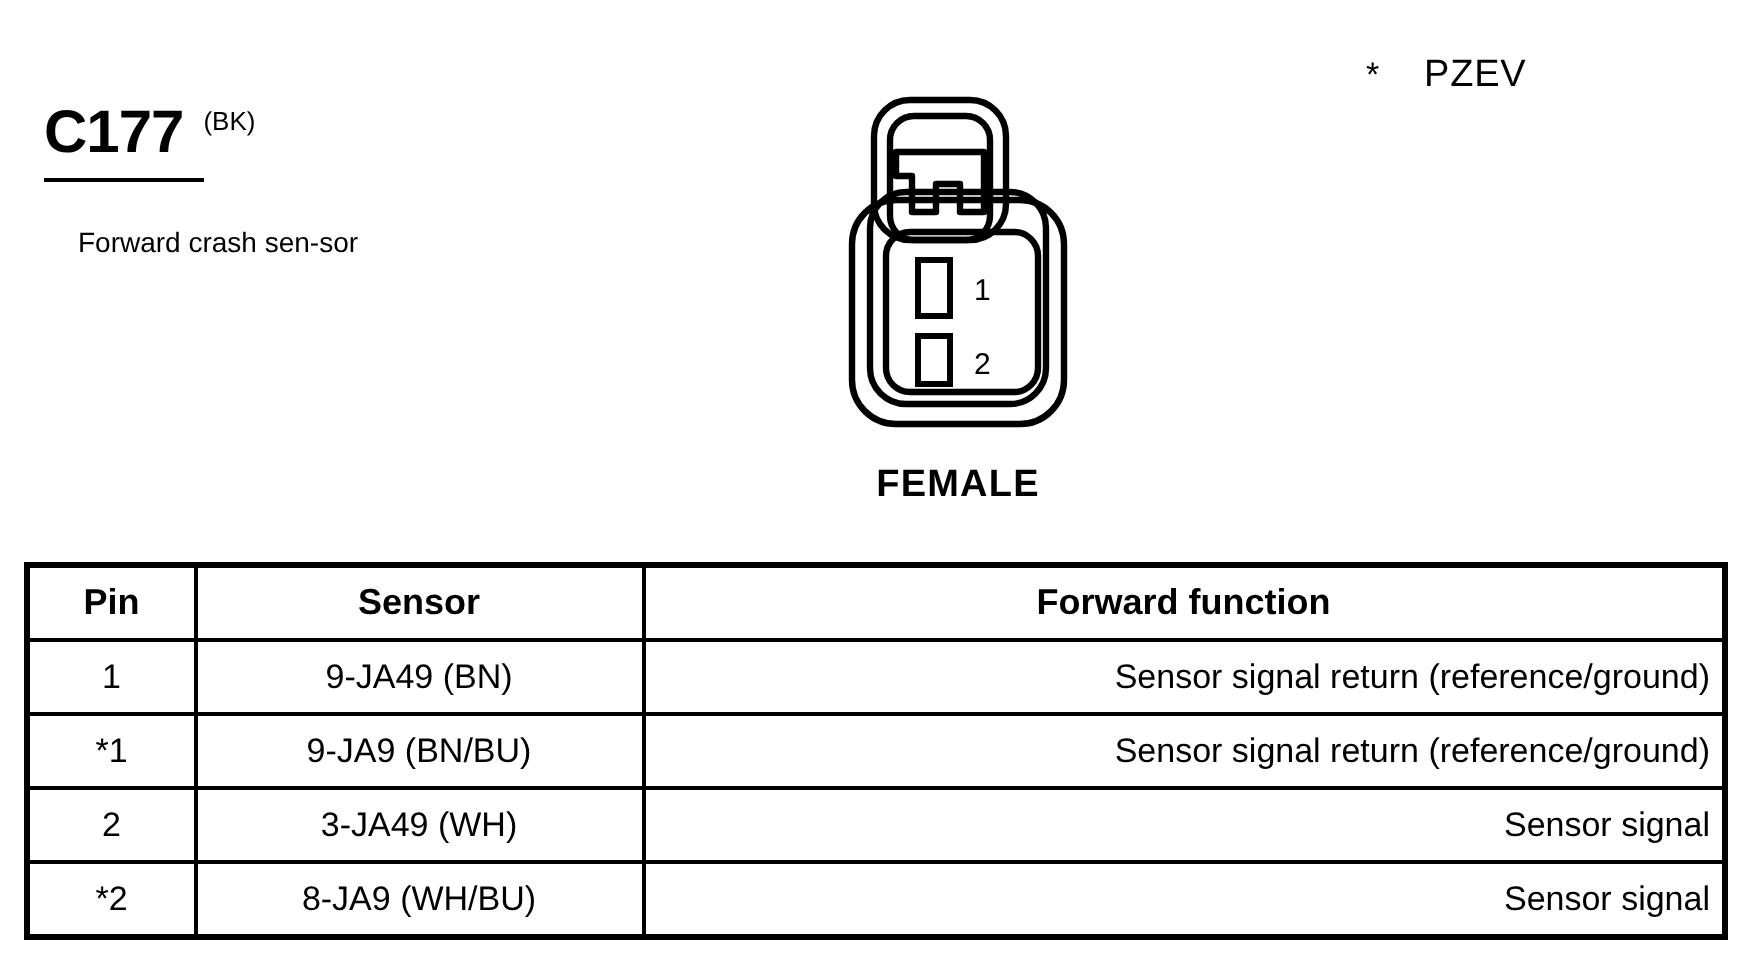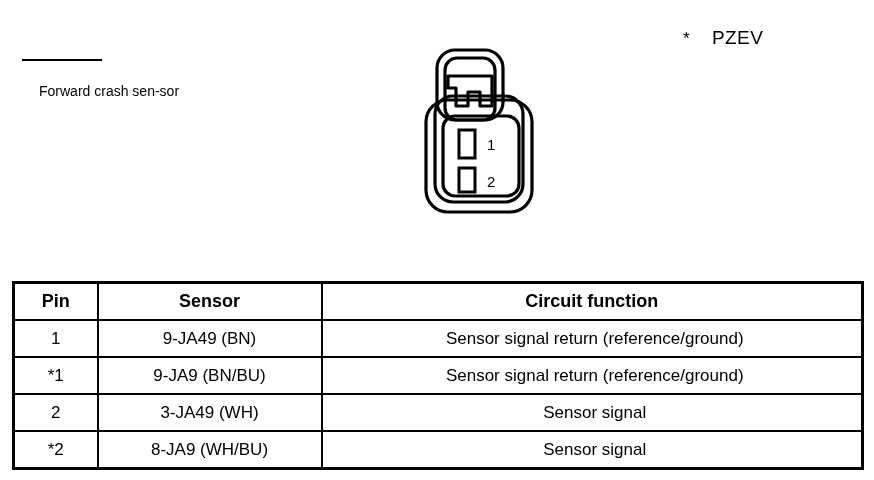--- a/index.html
+++ b/index.html
@@ -127,33 +127,37 @@
     font-weight: bold;
     text-align: center;
     font-size: 18px;
     margin-top: 40px;
   }
   #pinout-table td.pin-cell,
   #pinout-table td.circuit-cell {
     text-align: center;
   }
   #pinout-table td.function-cell {
-    text-align: center;
+    text-align: right;
     padding-left: 12px;
   }
 </style>
 </head>
 <body>
 
 <div id="pzev-note">
   <span class="star">*</span>
   <span>PZEV</span>
 </div>
 
 <div id="id-block">
+  <div class="conn-id-row">
+    <span class="conn-id">C177</span>
+    <span class="conn-color">(BK)</span>
+  </div>
   <div id="id-rule"></div>
   <div class="conn-desc">Forward crash sen-sor</div>
 </div>
 
 <div id="connector-figure">
   <svg id="connector-svg" width="150" height="180" viewBox="0 0 150 180">
     <g fill="none" stroke="#000" stroke-width="3.2" stroke-linejoin="round">
 
       <rect x="22" y="56" width="106" height="112" rx="22" ry="22"></rect>
 
@@ -169,33 +173,34 @@
     </g>
     <g fill="none" stroke="#000" stroke-width="3">
 
       <rect x="55" y="86" width="16" height="28"></rect>
 
       <rect x="55" y="124" width="16" height="24"></rect>
     </g>
     <text class="pin-num-text" x="83" y="106">1</text>
     <text class="pin-num-text" x="83" y="143">2</text>
   </svg>
+  <div id="gender-label">FEMALE</div>
 </div>
 
 <table id="pinout-table">
   <colgroup>
     <col class="c-pin">
       <col class="c-circuit">
       <col class="c-function">
   </colgroup>
   <thead>
     <tr>
       <th>Pin</th>
       <th>Sensor</th>
-      <th>Circuit function</th>
+      <th>Forward function</th>
     </tr>
   </thead>
   <tbody>
     <tr>
       <td class="pin-cell">1</td>
       <td class="circuit-cell">9-JA49 (BN)</td>
       <td class="function-cell">Sensor signal return (reference/ground)</td>
     </tr>
     <tr>
       <td class="pin-cell">*1</td>

